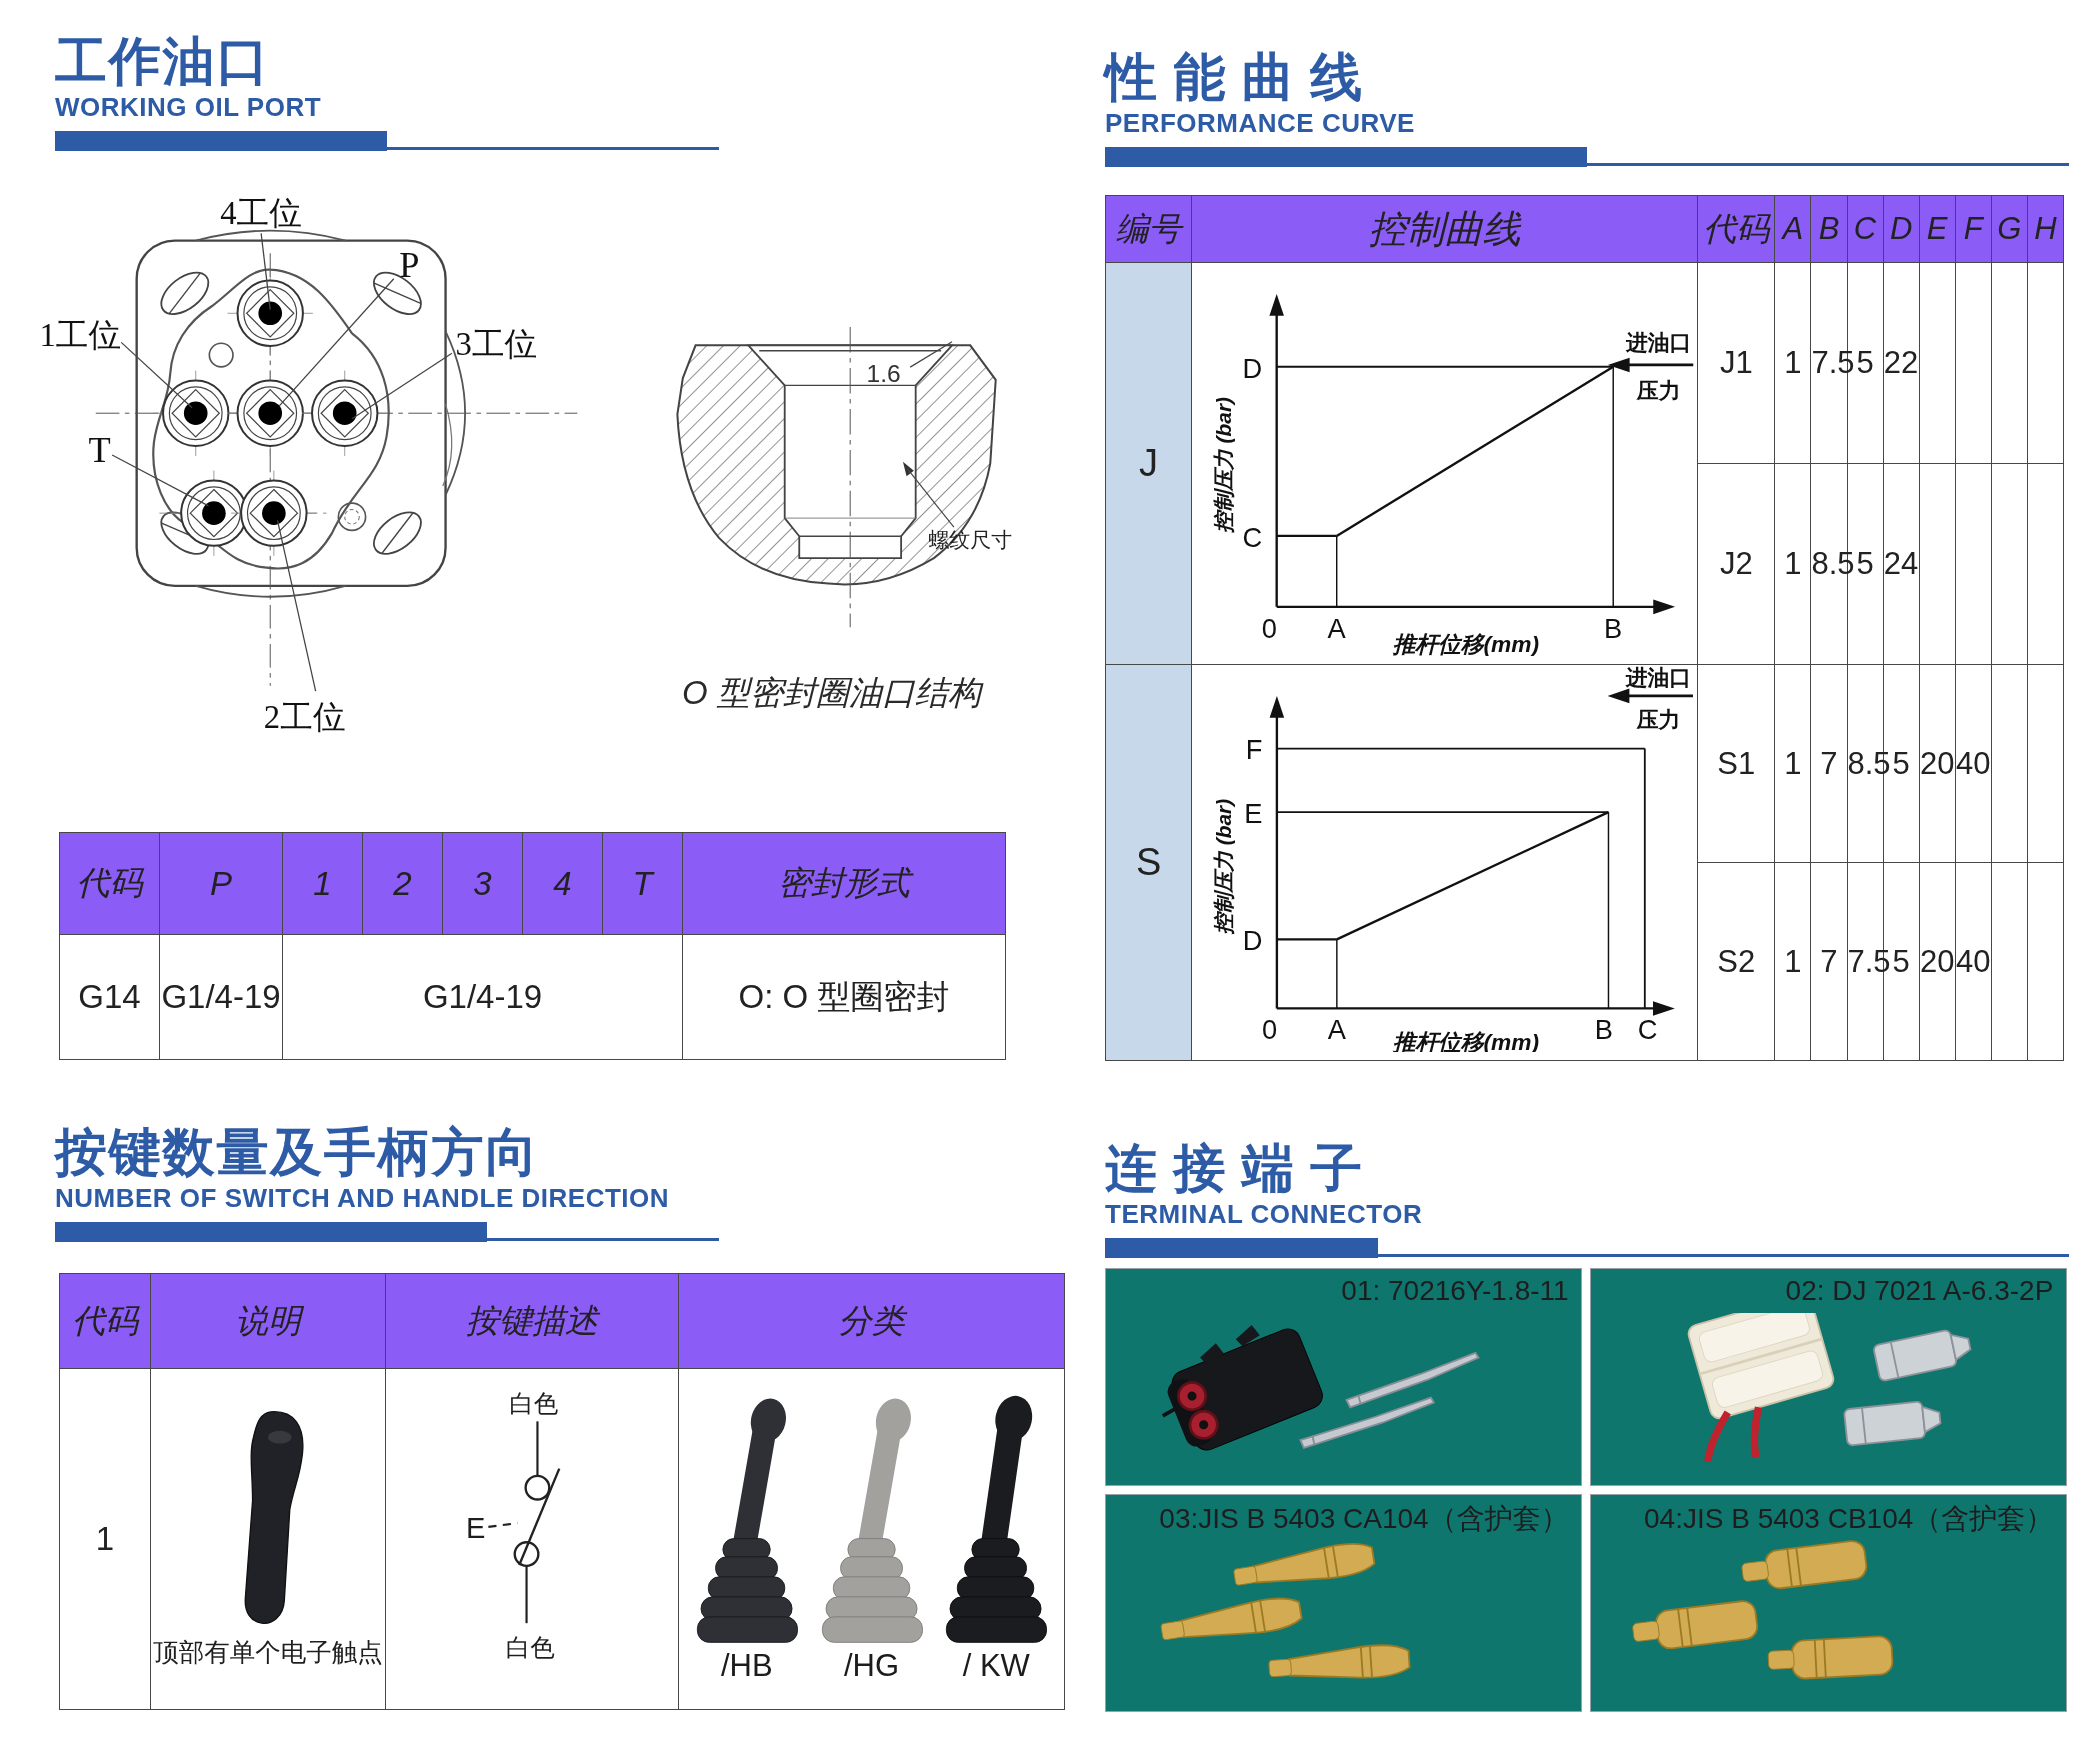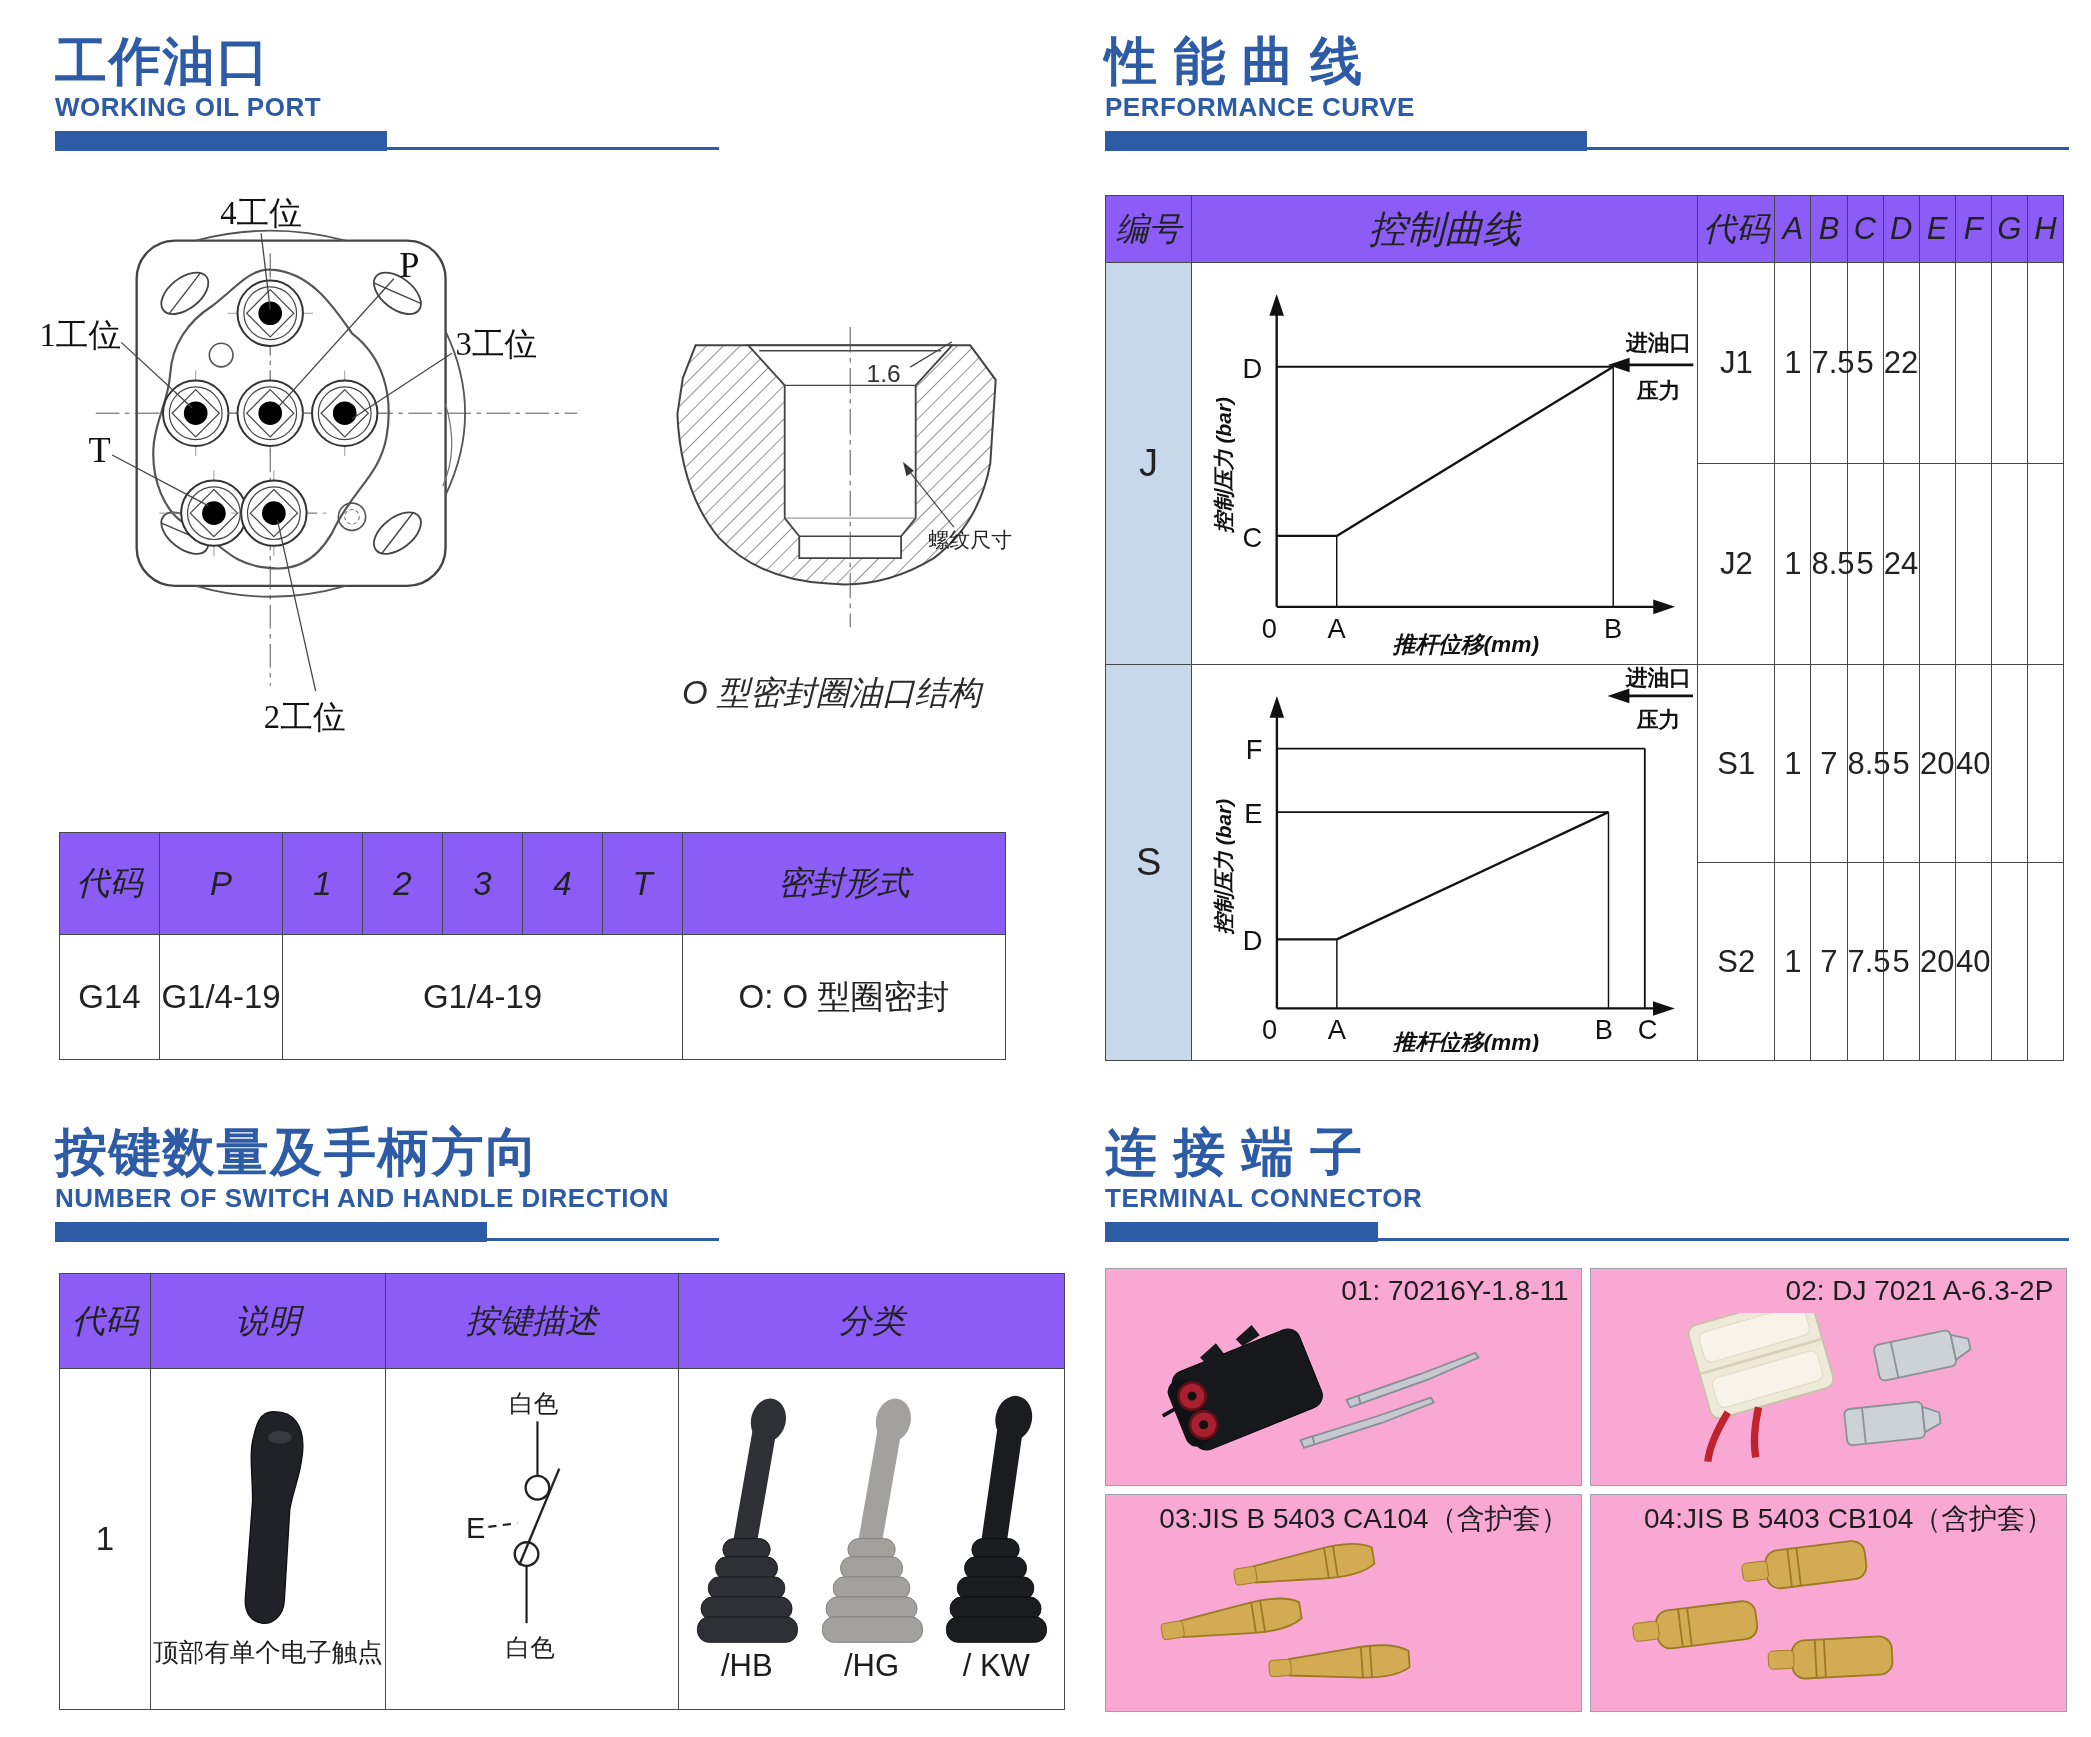--- a/index.html
+++ b/index.html
@@ -1,42 +1,42 @@
 <!DOCTYPE html>
 <html style="font-size:14.5px"><head>
 <meta charset="utf-8">
 <style>
   html,body{margin:0;padding:0;background:#fff;}
   .page{position:relative;width:2091px;height:1737px;background:#ffffff;overflow:hidden;
         font-family:"Liberation Sans","DejaVu Sans",sans-serif;color:#222;}
   
   .sec{position:absolute;}
   .sec .zh{font-size:52px;font-weight:700;color:#2d5ba6;line-height:56px;letter-spacing:1.8px;}
-  .sec .zh.spaced{letter-spacing:16.4px;}
+  .sec .zh.spaced{letter-spacing:16.4px;margin-top:16px;}
   .sec .en{font-size:26px;font-weight:600;color:#2d5ba6;margin-top:2.7px;letter-spacing:0.5px;}
   .barwrap{position:relative;margin-top:8.2px;height:22px;}
   .thinline{position:absolute;top:16.4px;left:0;height:2.7px;background:#2d5ba6;}
   .thickbar{position:absolute;top:0;left:0;height:20px;background:#2d5ba6;}
   
   table.dt{border-collapse:collapse;table-layout:fixed;}
   table.dt th,table.dt td{border:1.8px solid #474747;text-align:center;vertical-align:middle;
        padding:0;font-weight:400;}
   table.dt th{background:#8b5cf6;font-style:italic;}
   .perf td,.perf th{border-width:1.5px;}
   .nobg{background:#ffffff;}
   .numbg{background:#c8d8eb;}
   .caption{font-size:33px;color:#2a2a2a;text-align:center;font-weight:500;}
   
   .cellcol{display:flex;flex-direction:column;align-items:center;justify-content:flex-end;height:100%;}
   .variants{display:flex;align-items:flex-end;justify-content:space-evenly;width:100%;height:100%;padding-bottom:12.7px;box-sizing:border-box;}
   .variant{display:flex;flex-direction:column;align-items:center;}
   .variant .vlabel{font-size:31px;color:#1c1c1c;margin-top:1.8px;}
   
   .tgrid{position:absolute;display:grid;grid-template-columns:1fr 1fr;grid-template-rows:1fr 1fr;gap:7.3px;}
-  .tcell{background:#f9a8d4;border:1.8px solid #9aa1a8;position:relative;}
+  .tcell{background:#0f766e;border:1.8px solid #9aa1a8;position:relative;}
   .tcell .tlabel{position:absolute;top:5.5px;right:12.7px;font-size:28px;color:#1d1d1f;font-weight:500;}
   svg text{font-family:"Liberation Sans","DejaVu Sans",sans-serif;}
   svg text.serif{font-family:"Liberation Serif","DejaVu Serif",serif;}
 </style>
 </head>
 <body>
 
 <div class="page">
 
   <div class="sec" style="left:55px;top:33px;width:950px;">

